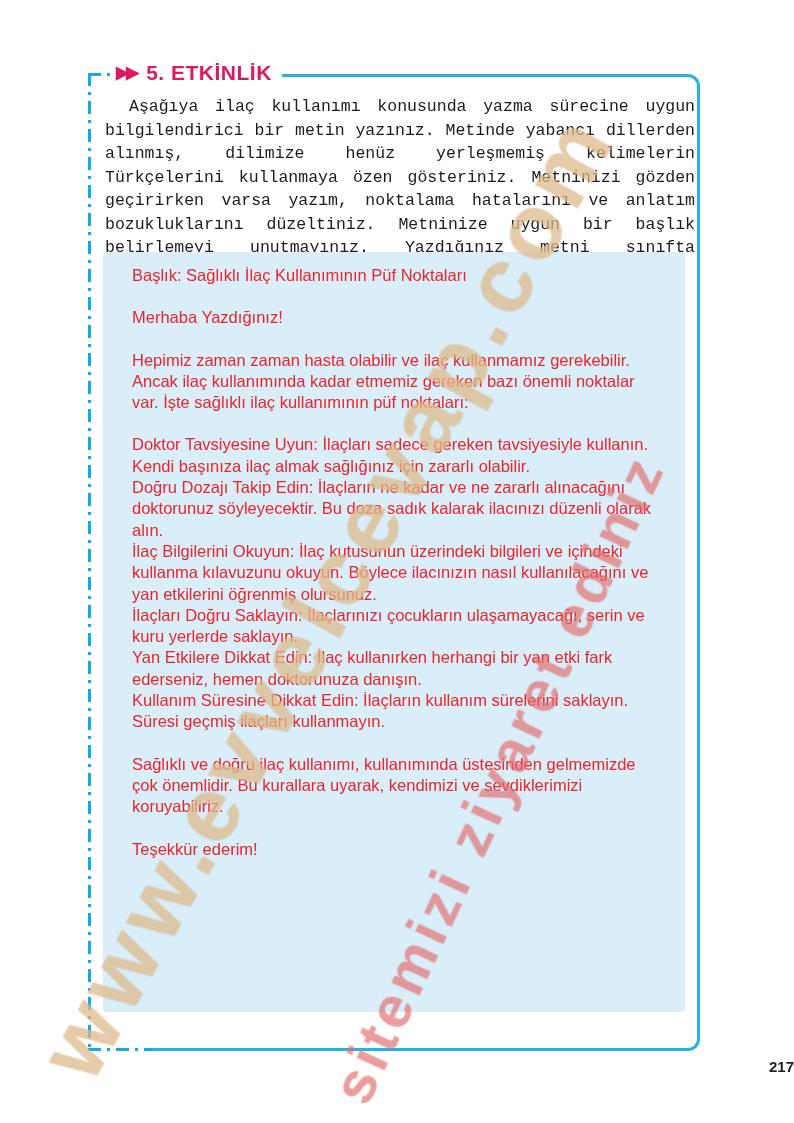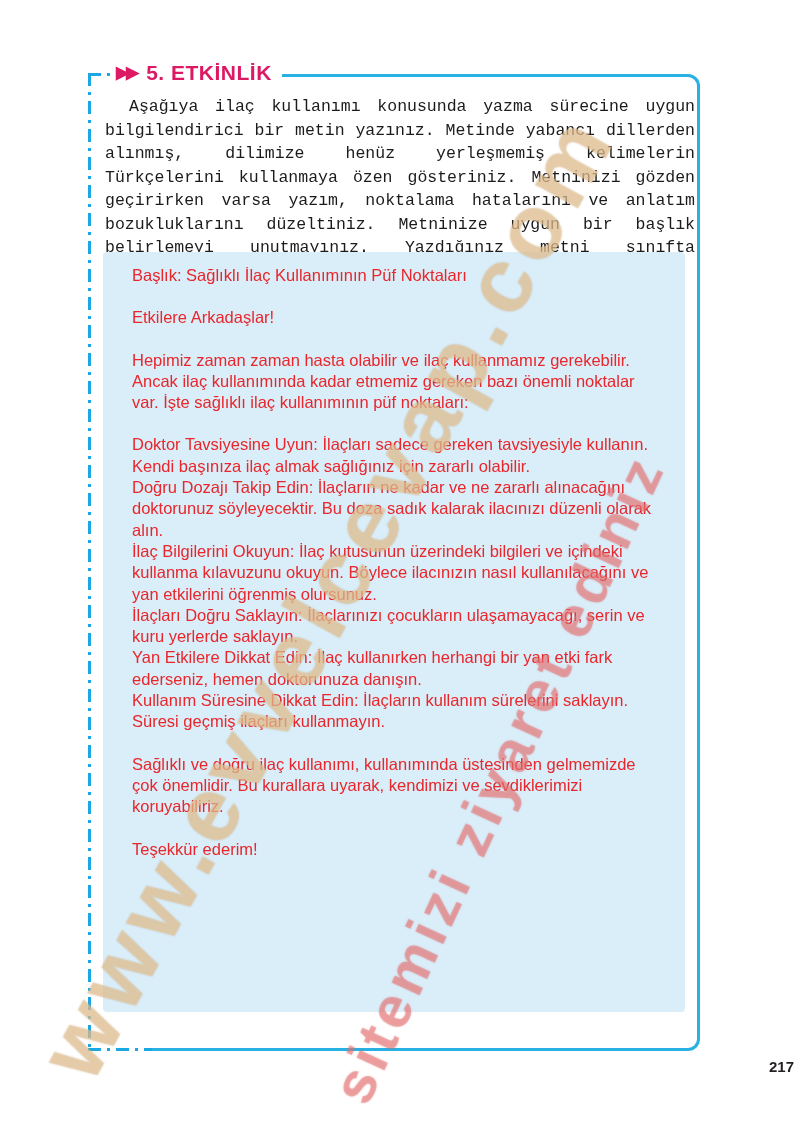--- a/index.html
+++ b/index.html
@@ -152,21 +152,21 @@
 
   <div class="activity-header">
     <span class="arrows">▶▶</span>
     <span>5. ETKİNLİK</span>
   </div>
 
   <p class="instructions">Aşağıya ilaç kullanımı konusunda yazma sürecine uygun bilgilendirici bir metin yazınız. Metinde yabancı dillerden alınmış, dilimize henüz yerleşmemiş kelimelerin Türkçelerini kullanmaya özen gösteriniz. Metninizi gözden geçirirken varsa yazım, noktalama hatalarını ve anlatım bozukluklarını düzeltiniz. Metninize uygun bir başlık belirlemeyi unutmayınız. Yazdığınız metni sınıfta arkadaşlarınıza okuyunuz.</p>
 
   <div class="essay-box">
     <p class="gap-after">Başlık: Sağlıklı İlaç Kullanımının Püf Noktaları</p>
-    <p class="gap-after">Etkilere Arkadaşlar!</p>
+    <p class="gap-after">Merhaba Yazdığınız!</p>
     <p class="gap-after">Hepimiz zaman zaman hasta olabilir ve ilaç kullanmamız gerekebilir. Ancak ilaç kullanımında kadar etmemiz gereken bazı önemli noktalar var. İşte sağlıklı ilaç kullanımının püf noktaları:</p>
     <p>Doktor Tavsiyesine Uyun: İlaçları sadece gereken tavsiyesiyle kullanın. Kendi başınıza ilaç almak sağlığınız için zararlı olabilir.</p>
     <p>Doğru Dozajı Takip Edin: İlaçların ne kadar ve ne zararlı alınacağını doktorunuz söyleyecektir. Bu doza sadık kalarak ilacınızı düzenli olarak alın.</p>
     <p>İlaç Bilgilerini Okuyun: İlaç kutusunun üzerindeki bilgileri ve içindeki kullanma kılavuzunu okuyun. Böylece ilacınızın nasıl kullanılacağını ve yan etkilerini öğrenmiş olursunuz.</p>
     <p>İlaçları Doğru Saklayın: İlaçlarınızı çocukların ulaşamayacağı, serin ve kuru yerlerde saklayın.</p>
     <p>Yan Etkilere Dikkat Edin: İlaç kullanırken herhangi bir yan etki fark ederseniz, hemen doktorunuza danışın.</p>
     <p class="gap-after">Kullanım Süresine Dikkat Edin: İlaçların kullanım sürelerini saklayın. Süresi geçmiş ilaçları kullanmayın.</p>
     <p class="gap-after">Sağlıklı ve doğru ilaç kullanımı, kullanımında üstesinden gelmemizde çok önemlidir. Bu kurallara uyarak, kendimizi ve sevdiklerimizi koruyabiliriz.</p>
     <p>Teşekkür ederim!</p>
   </div>

